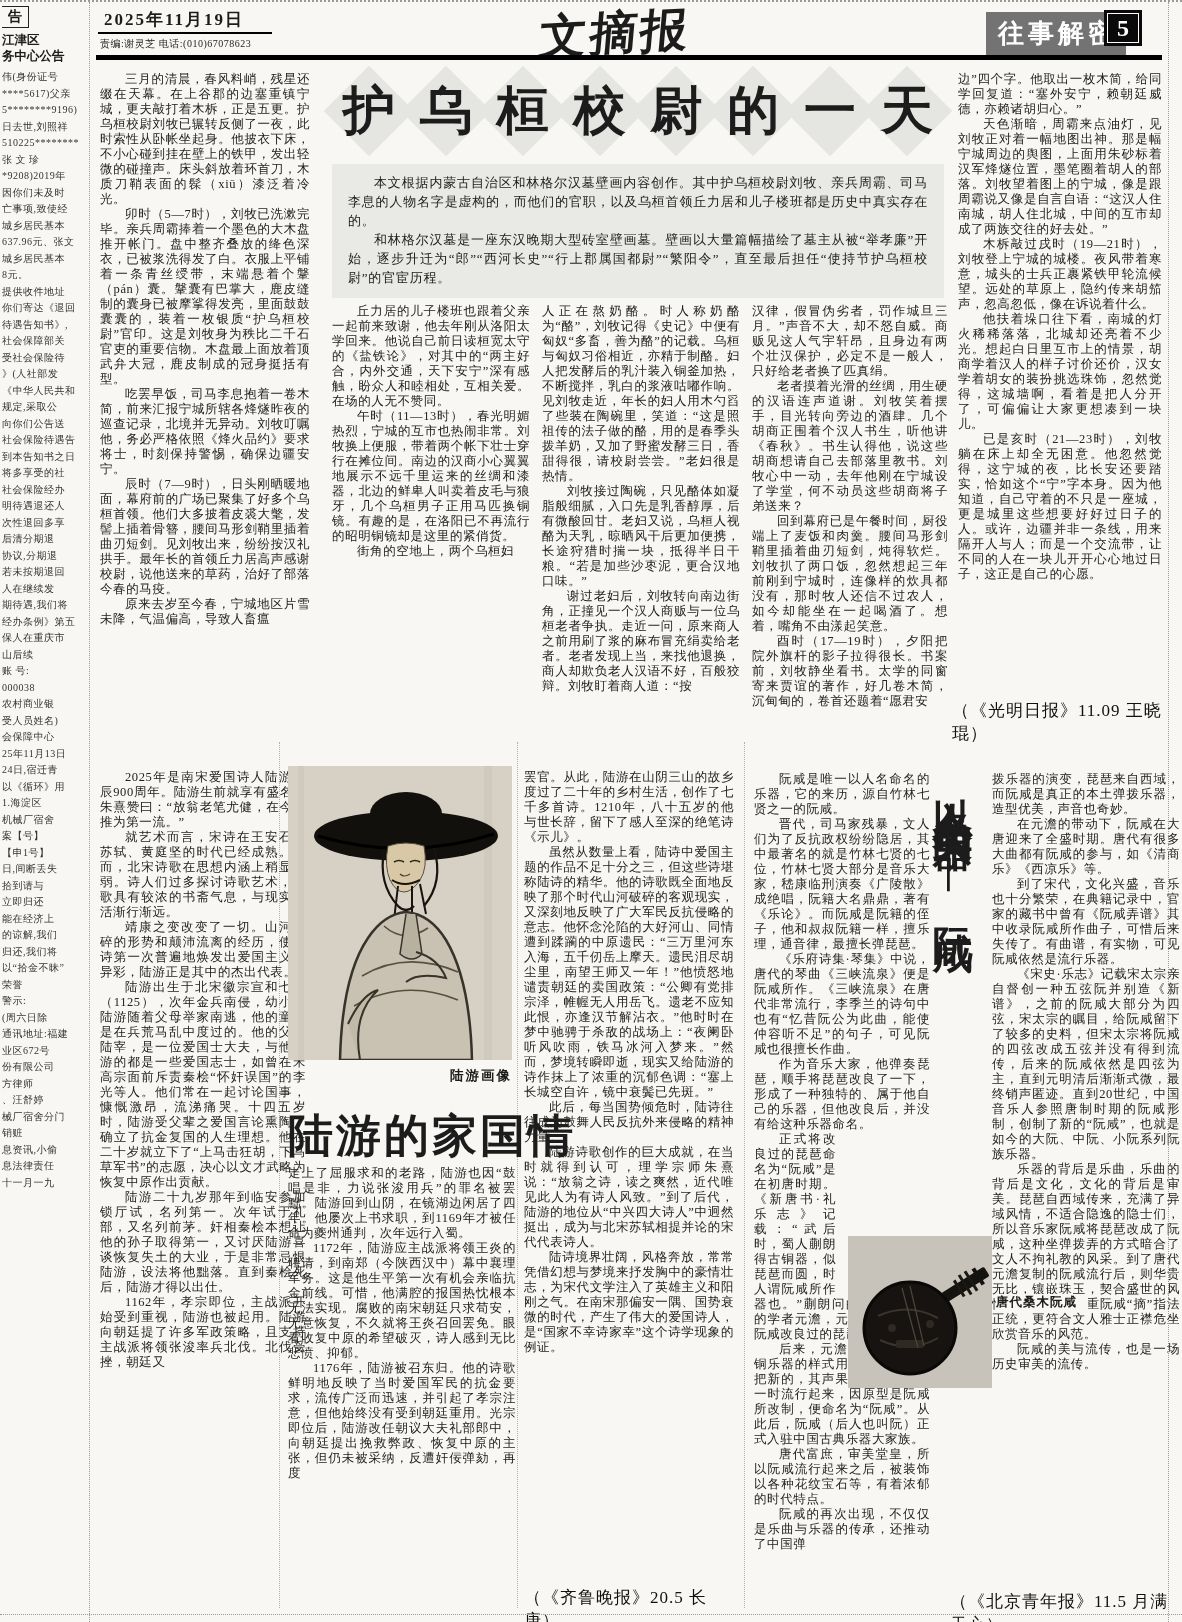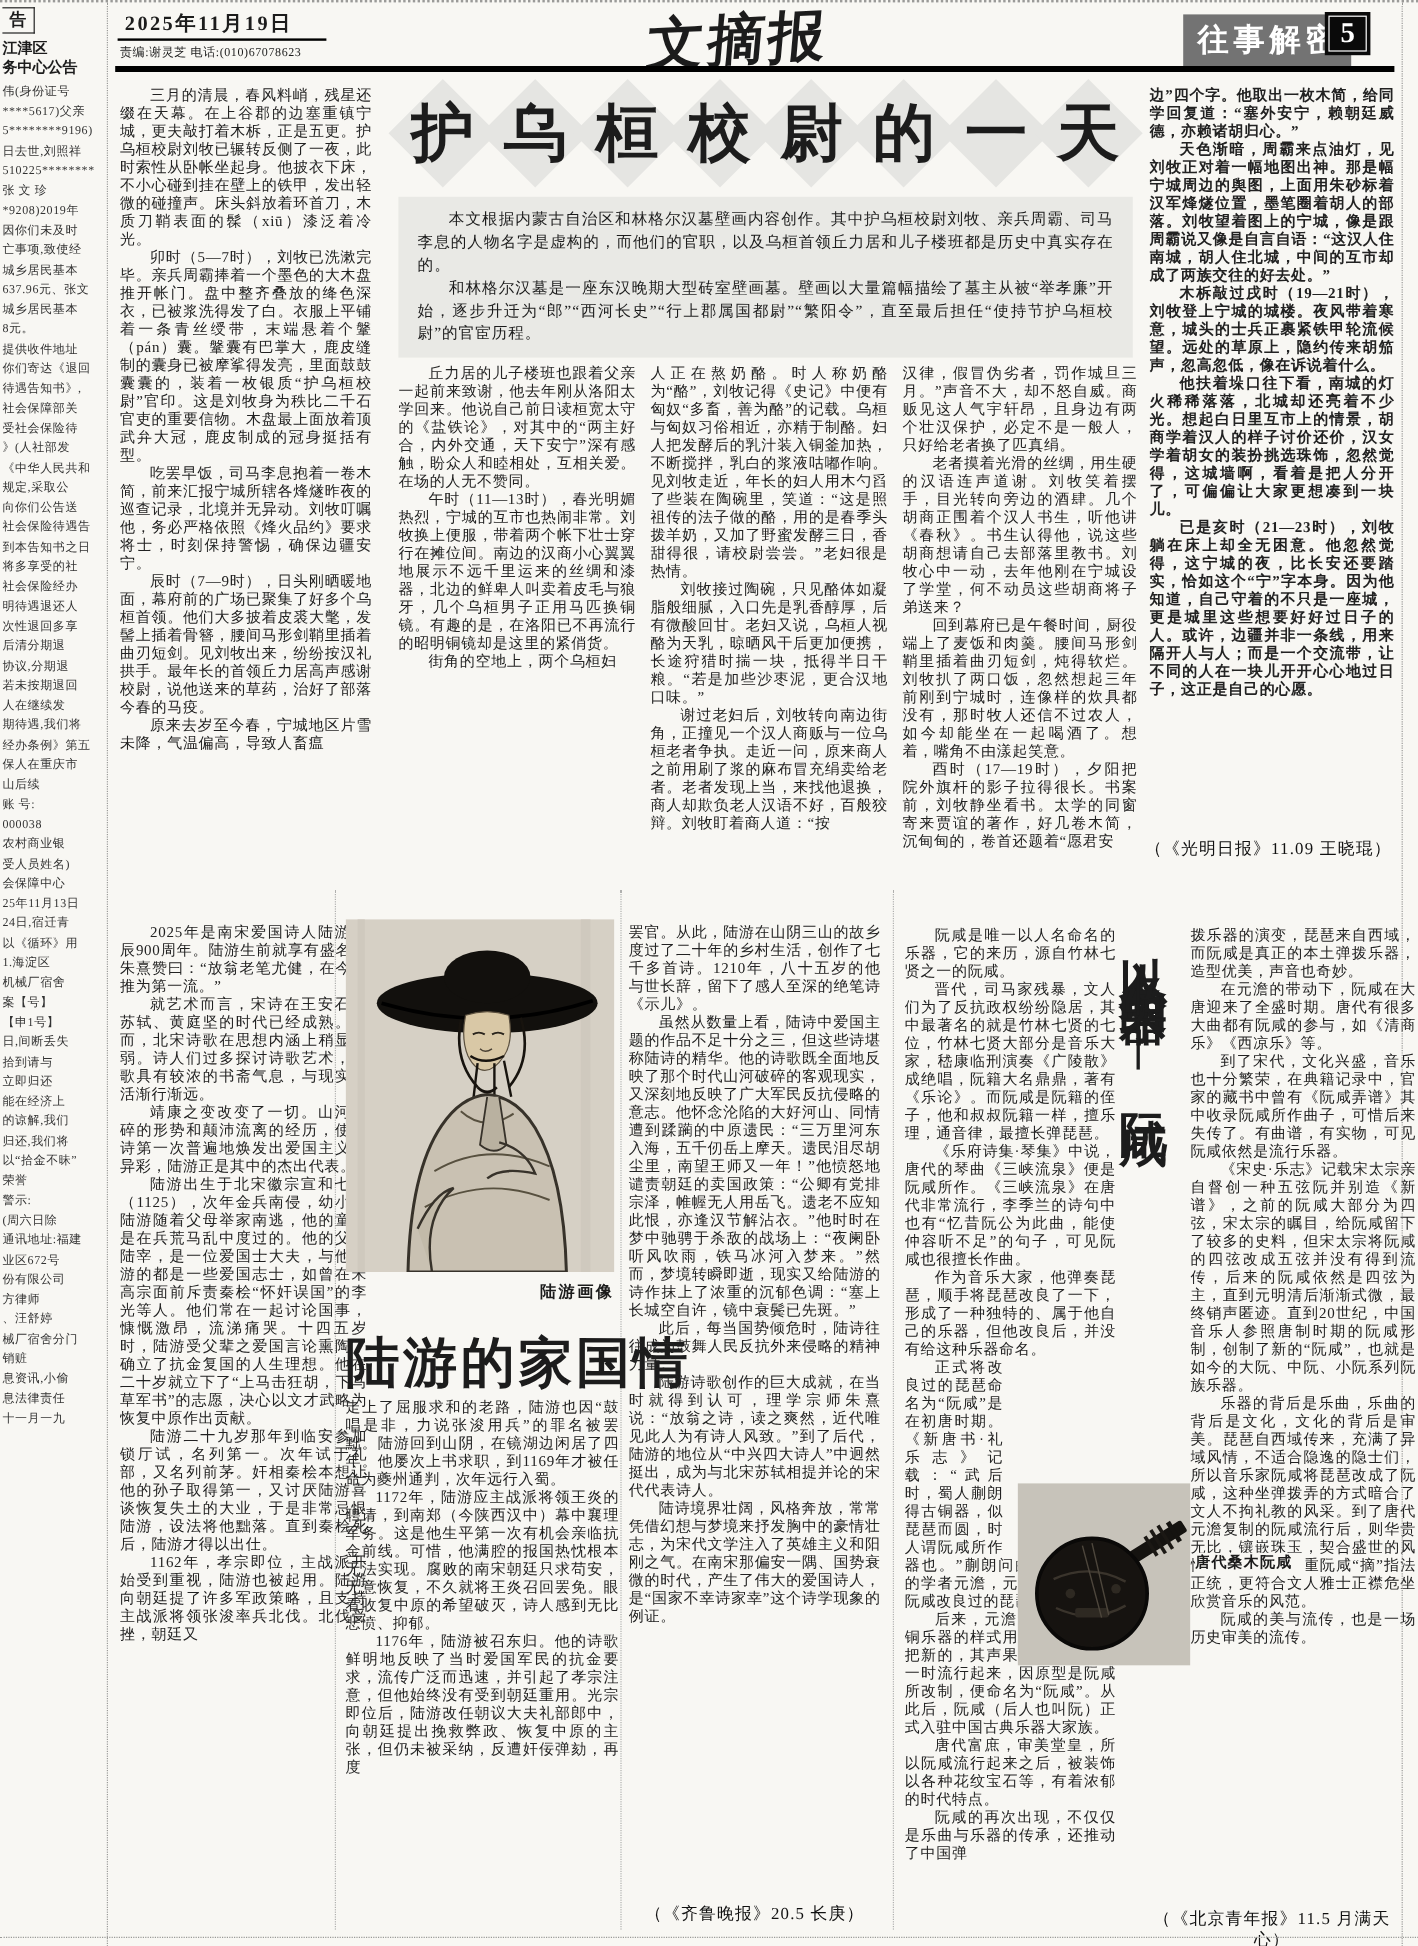--- a/index.html
+++ b/index.html
@@ -26,21 +26,21 @@
                  font-size:26px;font-weight:900;letter-spacing:4px;padding:4px 8px 5px 12px;}
   .pagenum{position:absolute;left:1104px;top:8px;background:#0a0a0a;padding:3px;}
   .pagenum span{display:block;border:1px solid #fff;color:#fff;font-weight:bold;
                 font-size:24px;line-height:28px;padding:0 9px;}
   .rule-main{position:absolute;left:96px;top:53px;width:1066px;height:5px;background:#000;}
   
   .col{position:absolute;overflow:hidden;text-align:justify;font-size:12.5px;line-height:15px;
        letter-spacing:.6px;color:#222;}
   .col p{margin:0;text-indent:2em;}
   .col p.cont{text-indent:0;}
-  .attr{position:absolute;font-size:14px;letter-spacing:1px;text-align:center;color:#111;}
+  .attr{position:absolute;font-size:17px;letter-spacing:1px;color:#111;}
   
   .dh{position:absolute;left:332px;top:62px;width:612px;height:94px;display:flex;
       justify-content:space-between;align-items:center;}
   .dchar{position:relative;width:74px;height:74px;display:flex;align-items:center;justify-content:center;}
   .dchar i{position:absolute;inset:5px;background:#e5e5e2;transform:rotate(45deg);}
   .dchar b{position:relative;font-size:52px;font-weight:900;font-family:"Liberation Serif",serif;}
   .intro{position:absolute;left:332px;top:162px;width:612px;height:134px;background:#e9e9e5;
          box-sizing:border-box;padding:9px 16px;text-align:justify;font-size:13px;line-height:19px;
          letter-spacing:.8px;}
   .intro p{margin:0;text-indent:2em;}
@@ -205,21 +205,21 @@
       <p class="cont">人正在熬奶酪。时人称奶酪为“酪”，刘牧记得《史记》中便有匈奴“多畜，善为酪”的记载。乌桓与匈奴习俗相近，亦精于制酪。妇人把发酵后的乳汁装入铜釜加热，不断搅拌，乳白的浆液咕嘟作响。见刘牧走近，年长的妇人用木勺舀了些装在陶碗里，笑道：“这是照祖传的法子做的酪，用的是春季头拨羊奶，又加了野蜜发酵三日，香甜得很，请校尉尝尝。”老妇很是热情。</p>
       <p>刘牧接过陶碗，只见酪体如凝脂般细腻，入口先是乳香醇厚，后有微酸回甘。老妇又说，乌桓人视酪为天乳，晾晒风干后更加便携，长途狩猎时揣一块，抵得半日干粮。“若是加些沙枣泥，更合汉地口味。”</p>
       <p>谢过老妇后，刘牧转向南边街角，正撞见一个汉人商贩与一位乌桓老者争执。走近一问，原来商人之前用刷了浆的麻布冒充绢卖给老者。老者发现上当，来找他退换，商人却欺负老人汉语不好，百般狡辩。刘牧盯着商人道：“按</p>
     </div>
   <div class="col" style="left:752px;top:302px;width:196px;height:418px;">
       <p class="cont">汉律，假冒伪劣者，罚作城旦三月。”声音不大，却不怒自威。商贩见这人气宇轩昂，且身边有两个壮汉保护，必定不是一般人，只好给老者换了匹真绢。</p>
       <p>老者摸着光滑的丝绸，用生硬的汉语连声道谢。刘牧笑着摆手，目光转向旁边的酒肆。几个胡商正围着个汉人书生，听他讲《春秋》。书生认得他，说这些胡商想请自己去部落里教书。刘牧心中一动，去年他刚在宁城设了学堂，何不动员这些胡商将子弟送来？</p>
       <p>回到幕府已是午餐时间，厨役端上了麦饭和肉羹。腰间马形剑鞘里插着曲刃短剑，炖得软烂。刘牧扒了两口饭，忽然想起三年前刚到宁城时，连像样的炊具都没有，那时牧人还信不过农人，如今却能坐在一起喝酒了。想着，嘴角不由漾起笑意。</p>
       <p>酉时（17—19时），夕阳把院外旗杆的影子拉得很长。书案前，刘牧静坐看书。太学的同窗寄来贾谊的著作，好几卷木简，沉甸甸的，卷首还题着“愿君安</p>
     </div>
-  <div class="col" style="left:958px;top:70px;width:204px;height:622px;font-weight:bold;">
+  <div class="col" style="left:958px;top:70px;width:204px;height:622px;">
       <p class="cont">边”四个字。他取出一枚木简，给同学回复道：“塞外安宁，赖朝廷威德，亦赖诸胡归心。”</p>
       <p>天色渐暗，周霸来点油灯，见刘牧正对着一幅地图出神。那是幅宁城周边的舆图，上面用朱砂标着汉军烽燧位置，墨笔圈着胡人的部落。刘牧望着图上的宁城，像是跟周霸说又像是自言自语：“这汉人住南城，胡人住北城，中间的互市却成了两族交往的好去处。”</p>
       <p>木柝敲过戌时（19—21时），刘牧登上宁城的城楼。夜风带着寒意，城头的士兵正裹紧铁甲轮流候望。远处的草原上，隐约传来胡笳声，忽高忽低，像在诉说着什么。</p>
       <p>他扶着垛口往下看，南城的灯火稀稀落落，北城却还亮着不少光。想起白日里互市上的情景，胡商学着汉人的样子讨价还价，汉女学着胡女的装扮挑选珠饰，忽然觉得，这城墙啊，看着是把人分开了，可偏偏让大家更想凑到一块儿。</p>
       <p>已是亥时（21—23时），刘牧躺在床上却全无困意。他忽然觉得，这宁城的夜，比长安还要踏实，恰如这个“宁”字本身。因为他知道，自己守着的不只是一座城，更是城里这些想要好好过日子的人。或许，边疆并非一条线，用来隔开人与人；而是一个交流带，让不同的人在一块儿开开心心地过日子，这正是自己的心愿。</p>
     </div>
   <div class="attr" style="left:952px;top:697px;width:210px;">（《光明日报》11.09 王晓琨）</div>
 
   <div class="vrule" style="left:279px;"></div>
   <div class="vrule" style="left:517px;"></div>

